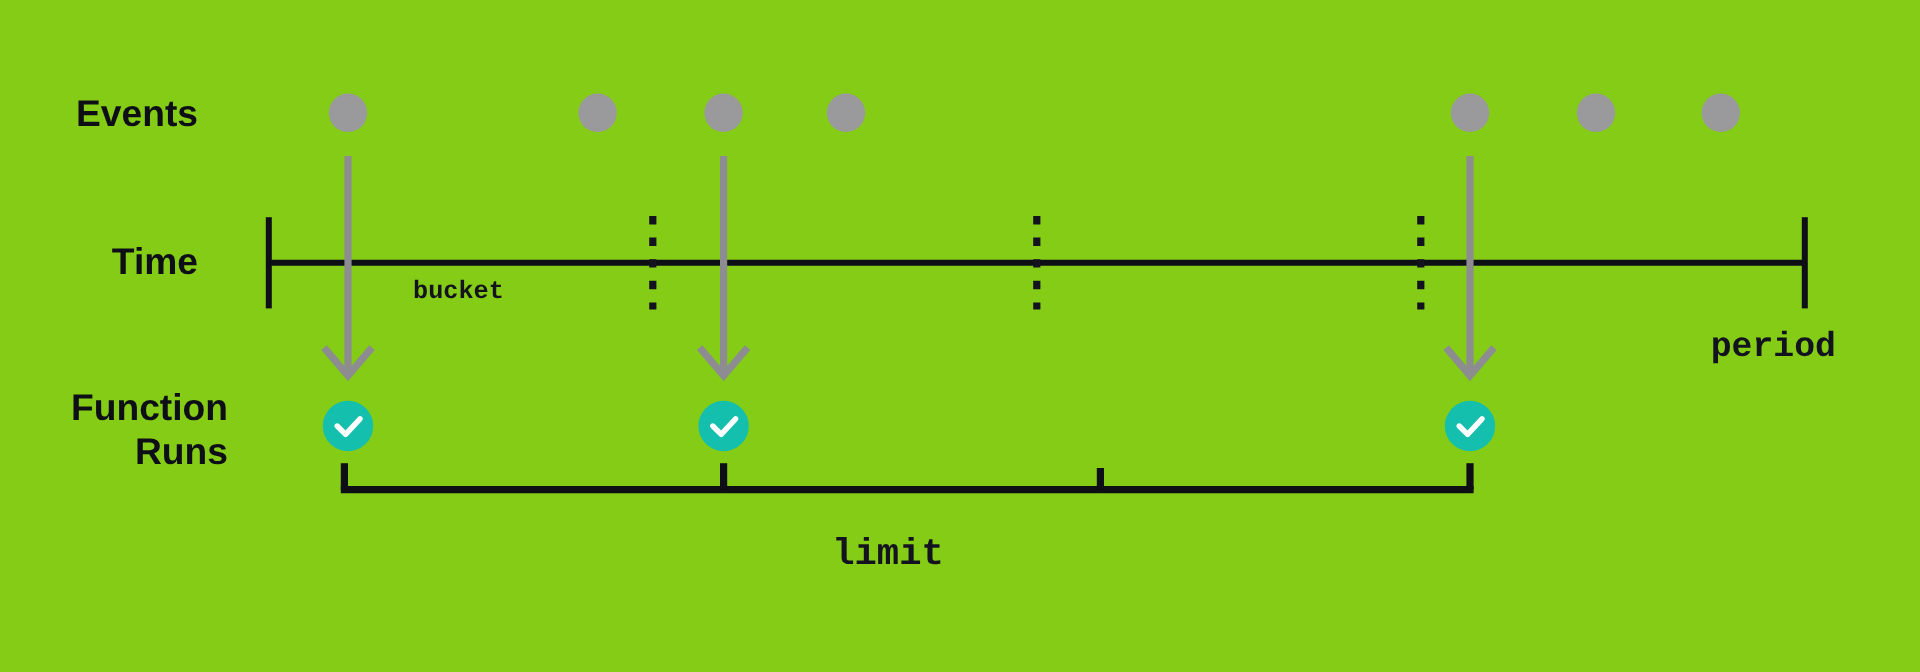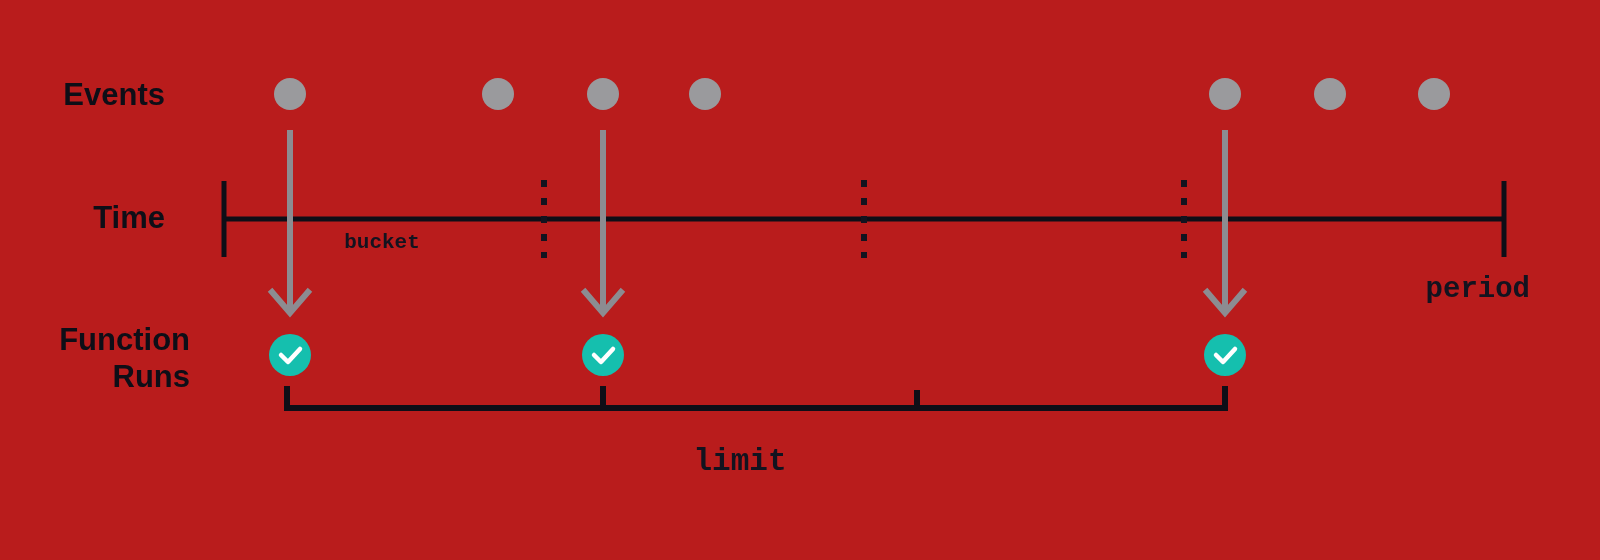--- a/index.html
+++ b/index.html
@@ -7,21 +7,21 @@
     padding: 0;
     background: #f9f8fd;
   }
   body {
     font-family: "Liberation Sans", sans-serif;
   }
   #diagram-root {
     position: relative;
     width: 1600px;
     height: 560px;
-    background: #b91c1c;
+    background: #84cc16;
     overflow: hidden;
   }
   #diagram-svg {
     position: absolute;
     top: 0;
     left: 0;
     width: 1600px;
     height: 560px;
     display: block;
   }

